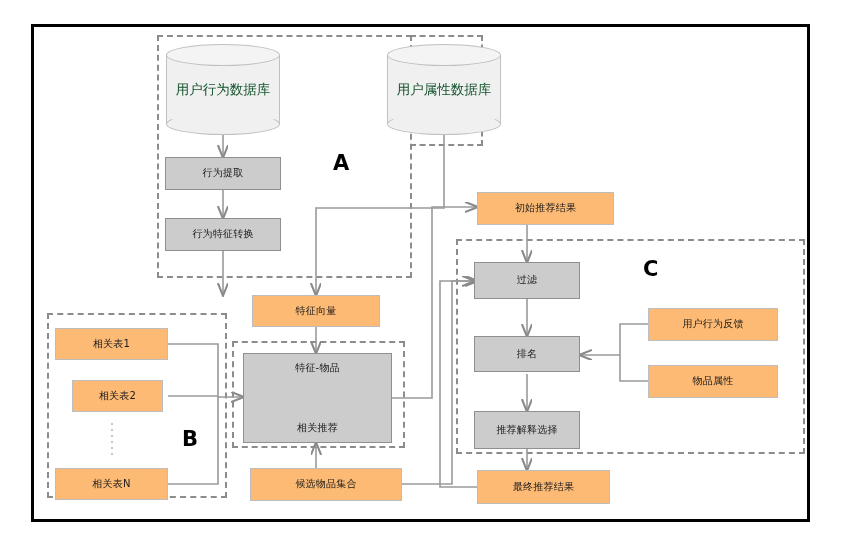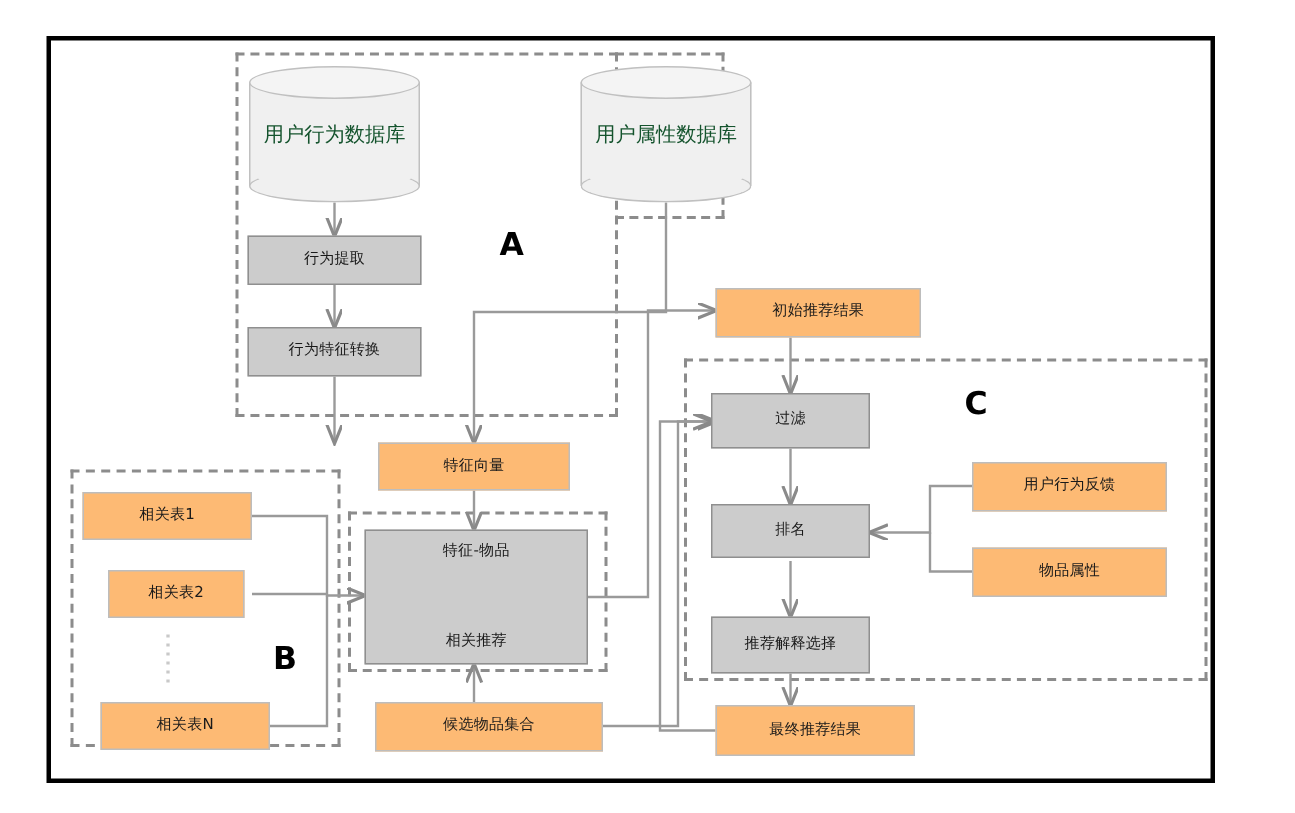--- a/index.html
+++ b/index.html
@@ -95,21 +95,21 @@
 
   <div class="node light" style="left:252px;top:295px;width:128px;height:32px;">特征向量</div>
   <div class="node dark" style="left:243px;top:353px;width:149px;height:90px;flex-direction:column;gap:47px;">
     <span>特征-物品</span>
     <span>相关推荐</span>
   </div>
   <div class="node light" style="left:250px;top:468px;width:152px;height:33px;">候选物品集合</div>
 
   <div class="node light" style="left:55px;top:328px;width:113px;height:32px;">相关表1</div>
   <div class="node light" style="left:72px;top:380px;width:91px;height:32px;">相关表2</div>
-  <div class="node light" style="left:67px;top:468px;width:113px;height:32px;">相关表N</div>
+  <div class="node light" style="left:55px;top:468px;width:113px;height:32px;">相关表N</div>
   <svg class="svg-layer">
     <line x1="112" y1="423" x2="112" y2="458" stroke="#c9c9c9" stroke-width="2.2" stroke-dasharray="2,4"></line>
   </svg>
 
   <div class="node light" style="left:477px;top:192px;width:137px;height:33px;">初始推荐结果</div>
   <div class="node dark" style="left:474px;top:262px;width:106px;height:37px;">过滤</div>
   <div class="node dark" style="left:474px;top:336px;width:106px;height:36px;">排名</div>
   <div class="node dark" style="left:474px;top:411px;width:106px;height:38px;">推荐解释选择</div>
   <div class="node light" style="left:477px;top:470px;width:133px;height:34px;">最终推荐结果</div>
   <div class="node light" style="left:648px;top:365px;width:130px;height:33px;">物品属性</div>

